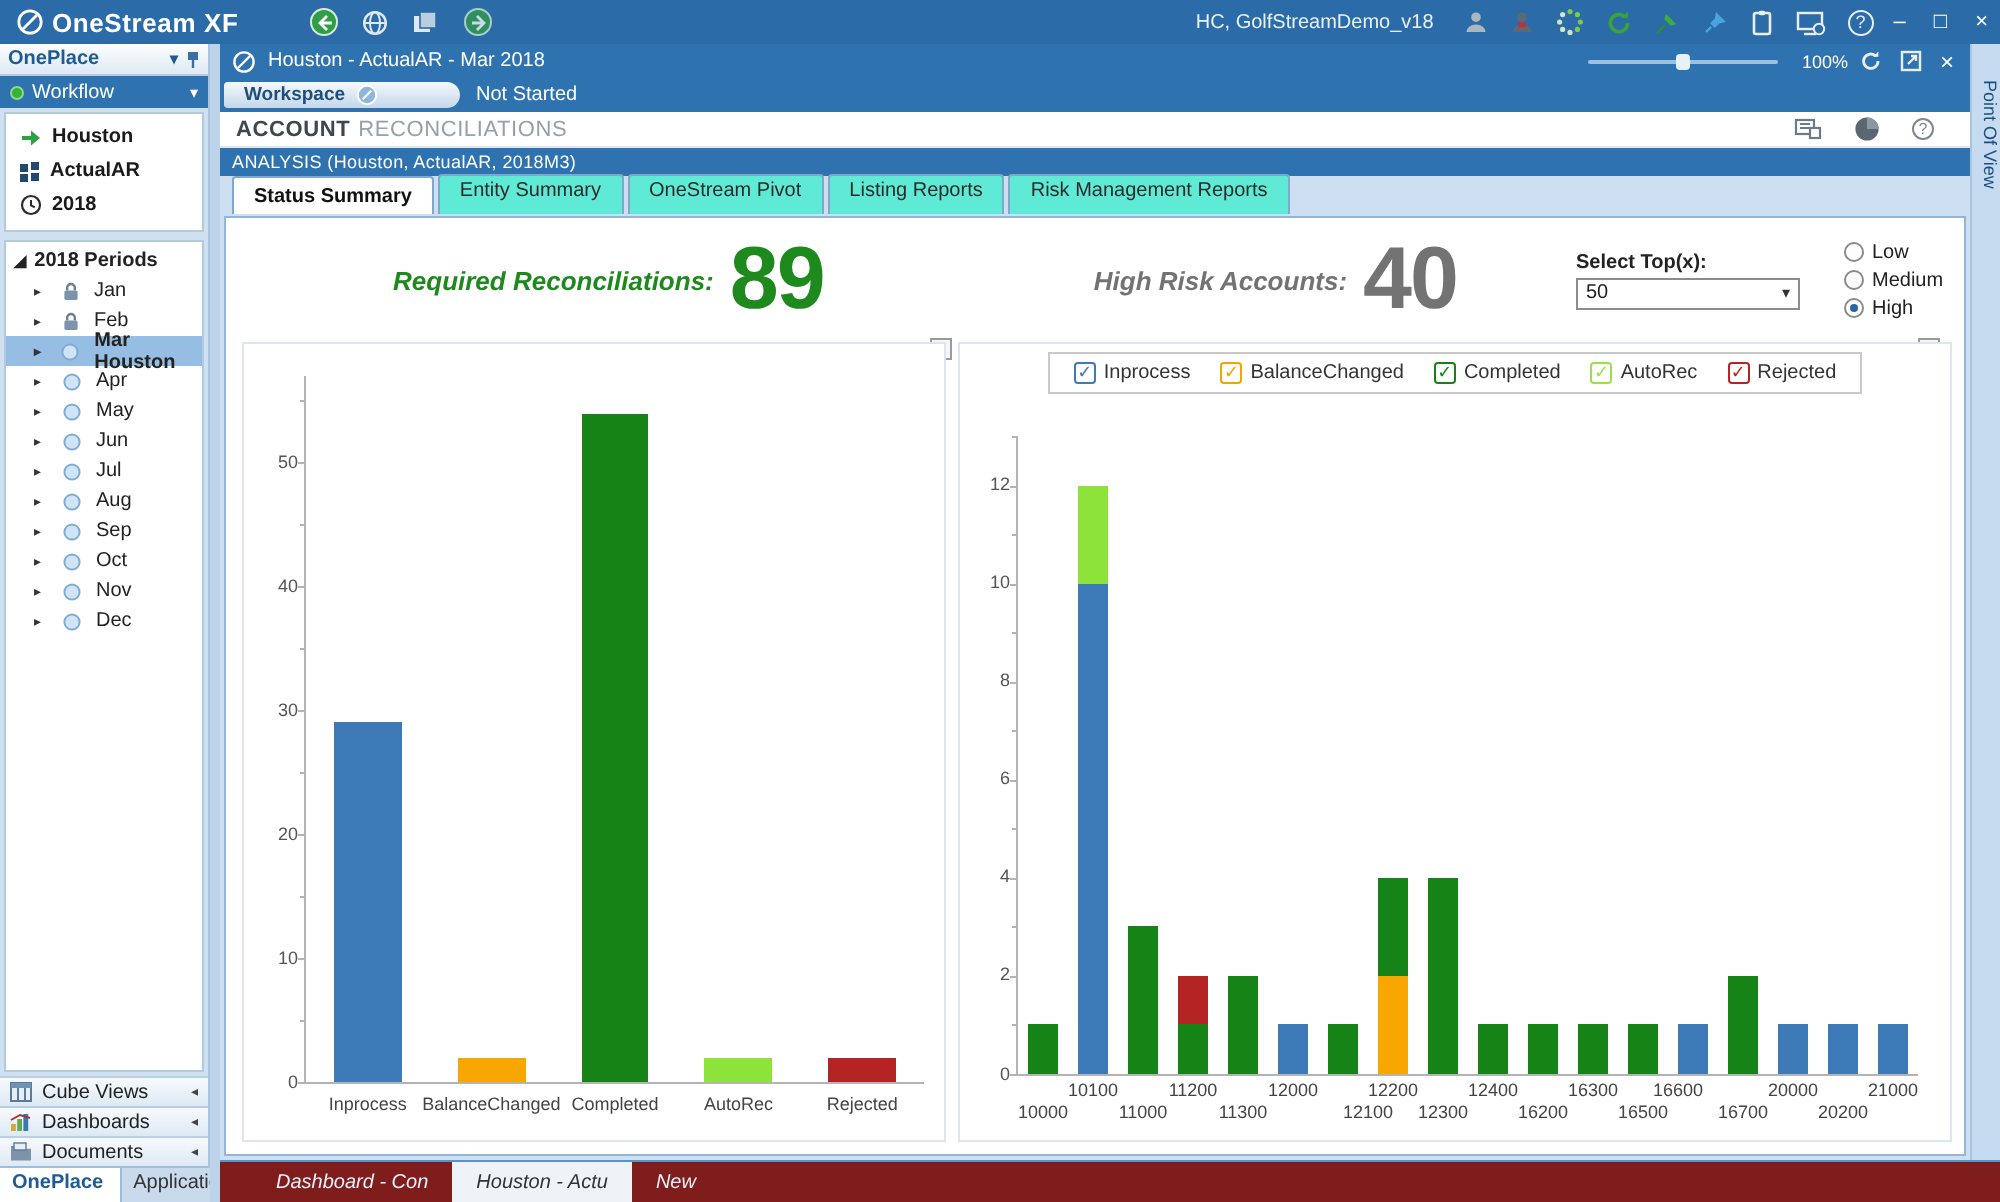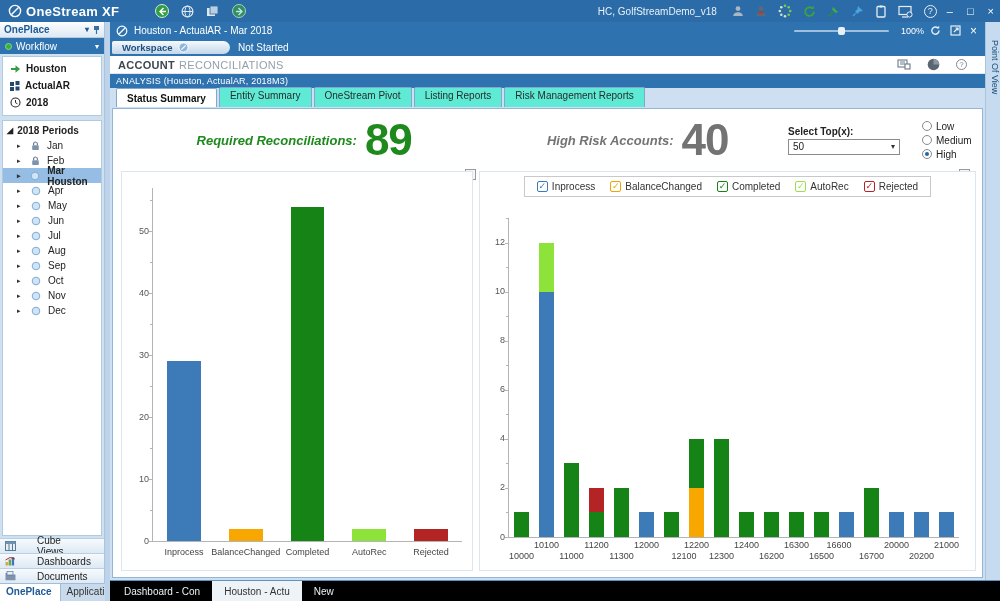--- a/index.html
+++ b/index.html
@@ -33,21 +33,21 @@
   .caret { font-size:8px; color:inherit; }
   .side-box { background:#fff; border:1px solid #b3cade; margin:2px; }
   .shortcuts { padding:3px 0 4px 0; }
   .shortcut { display:flex; align-items:center; gap:5px; padding:3px 4px 3px 7px; font-weight:bold; font-size:10px; color:#1a1a1a; }
   .tree-box { flex:1; overflow:hidden; padding-top:2px; }
   .tree-root { display:flex; align-items:center; gap:4px; font-weight:bold; padding:2px 2px 2px 4px; }
   .tree-item { display:flex; align-items:center; gap:7px; padding:1px 0 1px 14px; height:15px; color:#222; }
   .tree-item .tglyph { font-size:7px; color:#333; width:7px; }
   .tree-item.selected { background:#96bee4; font-weight:bold; }
   .sections { display:flex; flex-direction:column; }
-  .section-row { height:15px; display:flex; align-items:center; gap:21px; padding:0 5px; background:linear-gradient(#f7fafd,#dde9f4); border-top:1px solid #b9cfe4; font-size:10px; color:#222; }
+  .section-row { height:15px; display:flex; align-items:center; gap:5px; padding:0 5px; background:linear-gradient(#f7fafd,#dde9f4); border-top:1px solid #b9cfe4; font-size:10px; color:#222; }
   .section-row .spacer { flex:1; }
   .section-row .arr { font-size:7px; color:#444; }
   .side-tabs { height:18px; display:flex; background:#b9cfe4; border-top:1px solid #9fbcd8; }
   .side-tab { padding:2px 8px 0 6px; font-size:10px; color:#333; background:#c9daec; border-right:1px solid #9fbcd8; }
   .side-tab.active { background:#fff; color:#1d5a96; font-weight:bold; }
 
   
   .right-col { flex:1; display:flex; flex-direction:column; min-width:0; }
   .upper { flex:1; display:flex; min-height:0; }
   .main { flex:1; display:flex; flex-direction:column; min-width:0; }
@@ -105,21 +105,21 @@
   .legend-wrap { position:absolute; top:4px; left:0; right:0; display:flex; justify-content:center; }
   .legend { display:inline-flex; align-items:center; gap:15px; border:1px solid #c9c9c9; padding:4px 12px; background:#fff; }
   .leg-item { display:flex; align-items:center; gap:4px; font-size:10px; color:#333; }
   .leg-check { width:11px; height:11px; border-radius:2px; background:#fff; display:flex; align-items:center; justify-content:center; font-size:9px; line-height:1; }
   .plot { position:absolute; border-left:1px solid #b4b4b4; border-bottom:1px solid #b4b4b4; }
   .plot .seg { position:absolute; }
   .plot .ytick { position:absolute; left:-26px; width:22px; text-align:right; font-size:9px; color:#555; }
   .plot .ymark { position:absolute; left:-3px; width:3px; border-top:1px solid #b4b4b4; }
   .plot .xlabel { position:absolute; text-align:center; font-size:9px; color:#444; white-space:nowrap; }
 
-  .bottom-bar { height:21px; background:#000000; border-top:1px solid #5b93c4; display:flex; align-items:stretch; padding-left:2px; flex:0 0 auto; }
+  .bottom-bar { height:21px; background:#7f1d1d; border-top:1px solid #5b93c4; display:flex; align-items:stretch; padding-left:16px; flex:0 0 auto;font-style:italic; }
   .btab { display:flex; align-items:center; padding:0 12px; color:#e9f1f8; font-size:10px; }
   .btab.active { background:#eef3f8; color:#333; }
 
   svg { display:block; }
 </style>
 </head>
 <body>
 
 <div class="window">
 

